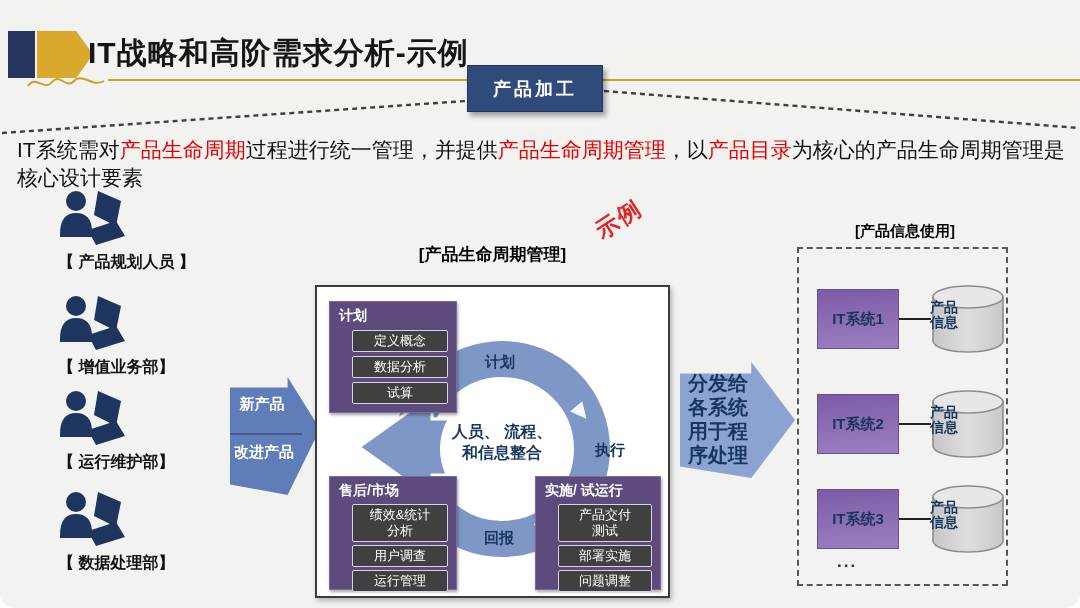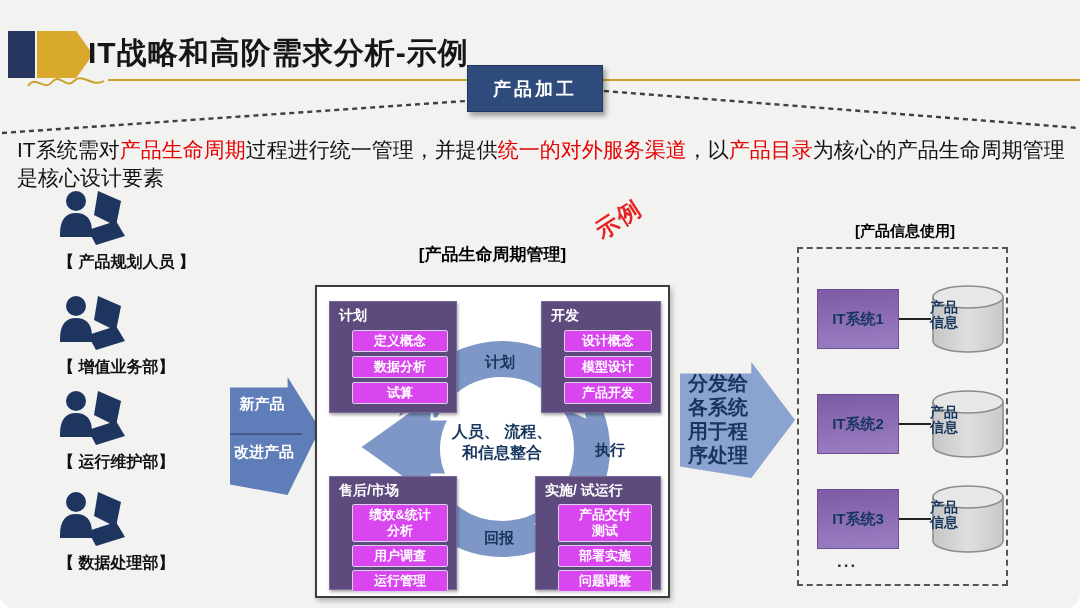--- a/index.html
+++ b/index.html
@@ -57,23 +57,23 @@
   .lc-center { position:absolute; z-index:2; left:112px; top:134px; width:146px;
                text-align:center; font-size:16px; font-weight:700; color:#17365d;
                white-space:pre-line; line-height:21px; }
   .q { position:absolute; z-index:1; background:#5d4b7d; border:1px solid #7b6b9c;
        color:#fff; box-shadow:1px 2px 3px rgba(0,0,0,0.35); }
   .q0 { left:12px;  top:14px;  width:128px; height:112px; }
   .q1 { left:224px; top:14px;  width:120px; height:112px; }
   .q2 { left:12px;  top:189px; width:128px; height:114px; }
   .q3 { left:218px; top:189px; width:126px; height:114px; }
   .qh { font-size:14px; font-weight:700; padding:5px 0 1px 9px; white-space:nowrap; }
-  .qi { margin:4px 8px 0 22px; background:#d946ef; border:1px solid #d9d2e6;
+  .qi { margin:4px 8px 0 22px; background:#404040; border:1px solid #d9d2e6;
         border-radius:2px; text-align:center; font-size:13px; line-height:16px;
-        padding:2px 1px; white-space:pre-line;font-weight:bold; }
+        padding:2px 1px; white-space:pre-line; }
   .q2 .qi, .q3 .qi { margin-top:3px; }
 
   
   .arrow-out { left:680px; top:362px; width:115px; height:116px; background:#8aa3d0;
                clip-path:polygon(0 10%,62% 10%,62% 0,100% 50%,62% 100%,0 90%); }
   .arrow-out .lines { position:absolute; left:5px; top:9px; width:66px; color:#17365d;
                       font-weight:700; font-size:20px; line-height:24px;
                       text-align:center; white-space:pre-line; }
 
   
@@ -114,21 +114,21 @@
     <line x1="2" y1="133" x2="466" y2="101" stroke="#3f3f3f" stroke-width="2.4" stroke-dasharray="5 4"></line>
     <line x1="604" y1="91" x2="1079" y2="128" stroke="#3f3f3f" stroke-width="2.4" stroke-dasharray="5 4"></line>
     <path d="M28 86 C36 74 44 92 52 82 S66 90 74 81 S92 88 104 81" fill="none" stroke="#c9a22b" stroke-width="2"></path>
   </svg>
   <div class="abs hdr-navy"></div>
   <div class="abs hdr-gold"></div>
   <div class="abs title">IT战略和高阶需求分析-示例</div>
   <div class="abs gold-line"></div>
   <div class="abs badge">产品加工</div>
 
-  <div class="abs intro" id="intro"><span>IT系统需对</span><span class="red">产品生命周期</span><span>过程进行统一管理，并提供</span><span class="red">统一的对外服务渠道</span><span>，以</span><span class="red">产品目录</span><span>为核心的产品生命周期管理是核心设计要素</span></div>
+  <div class="abs intro" id="intro"><span>IT系统需对</span><span class="red">产品生命周期</span><span>过程进行统一管理，并提供</span><span class="red">产品生命周期管理</span><span>，以</span><span class="red">产品目录</span><span>为核心的产品生命周期管理是核心设计要素</span></div>
 
   <div class="abs stamp">示例</div>
 
   <div id="roles">
     <div class="role">
       <div class="icon">
         <svg width="74" height="58" viewBox="0 0 74 58">
           <circle cx="18" cy="11" r="10" fill="#1e3560"></circle>
           <path d="M2 44 Q2 23 18 23 Q33 23 34 40 L34 47 L2 47 Z" fill="#1e3560"></path>
           <polygon points="40,1 63,11 58,36 36,25" fill="#1e3560"></polygon>
@@ -197,28 +197,20 @@
 和信息整合</div>
 
     <div class="q q0">
       <div class="qh">计划</div>
       <div class="qi-list">
           <div class="qi">定义概念</div>
           <div class="qi">数据分析</div>
           <div class="qi">试算</div>
         </div>
     </div>
-    <div class="q q1">
-      <div class="qh">开发</div>
-      <div class="qi-list">
-          <div class="qi">设计概念</div>
-          <div class="qi">模型设计</div>
-          <div class="qi">产品开发</div>
-        </div>
-    </div>
     <div class="q q2">
       <div class="qh">售后/市场</div>
       <div class="qi-list">
           <div class="qi">绩效&amp;统计
 分析</div>
           <div class="qi">用户调查</div>
           <div class="qi">运行管理</div>
         </div>
     </div>
     <div class="q q3">

